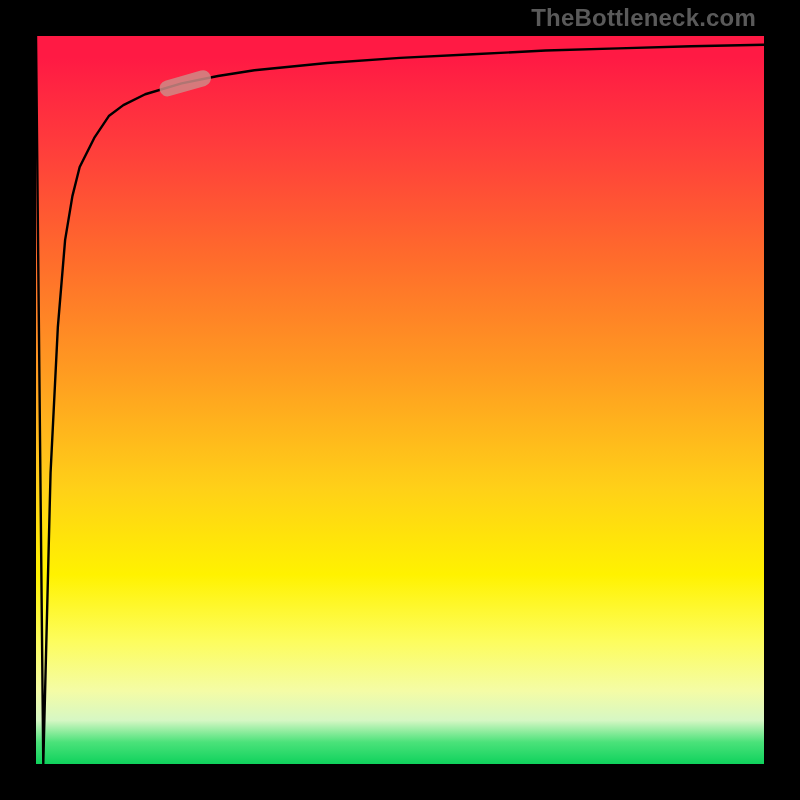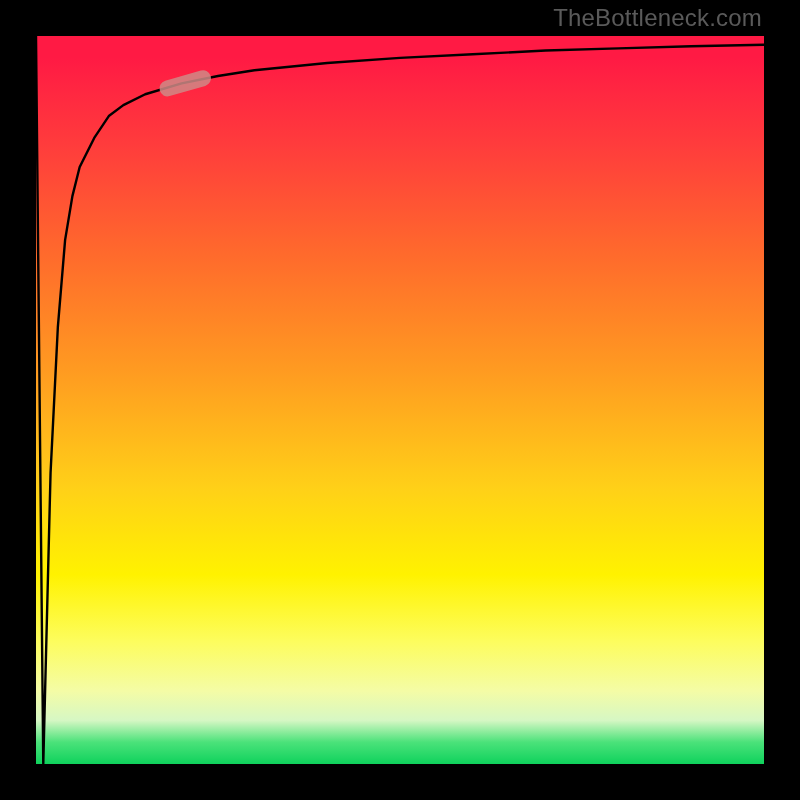--- a/index.html
+++ b/index.html
@@ -36,24 +36,24 @@
       #fdfd5c 83%,
       #f4fca6 90%,
       #d6f7c4 94%,
       #4be27a 97%,
       #0fd25c 100%
     );
   }
   .watermark {
     position: absolute;
     top: 4px;
-    right: 38px;
+    right: 44px;
     color: #5a5a5a;
     font-size: 24px;
-    font-weight: 400;
+    font-weight: 700;
     letter-spacing: 0.2px;
     user-select: none;
   }
   .svg-overlay {
     position: absolute;
     left: 36px;
     top: 36px;
     width: 728px;
     height: 728px;
     pointer-events: none;

